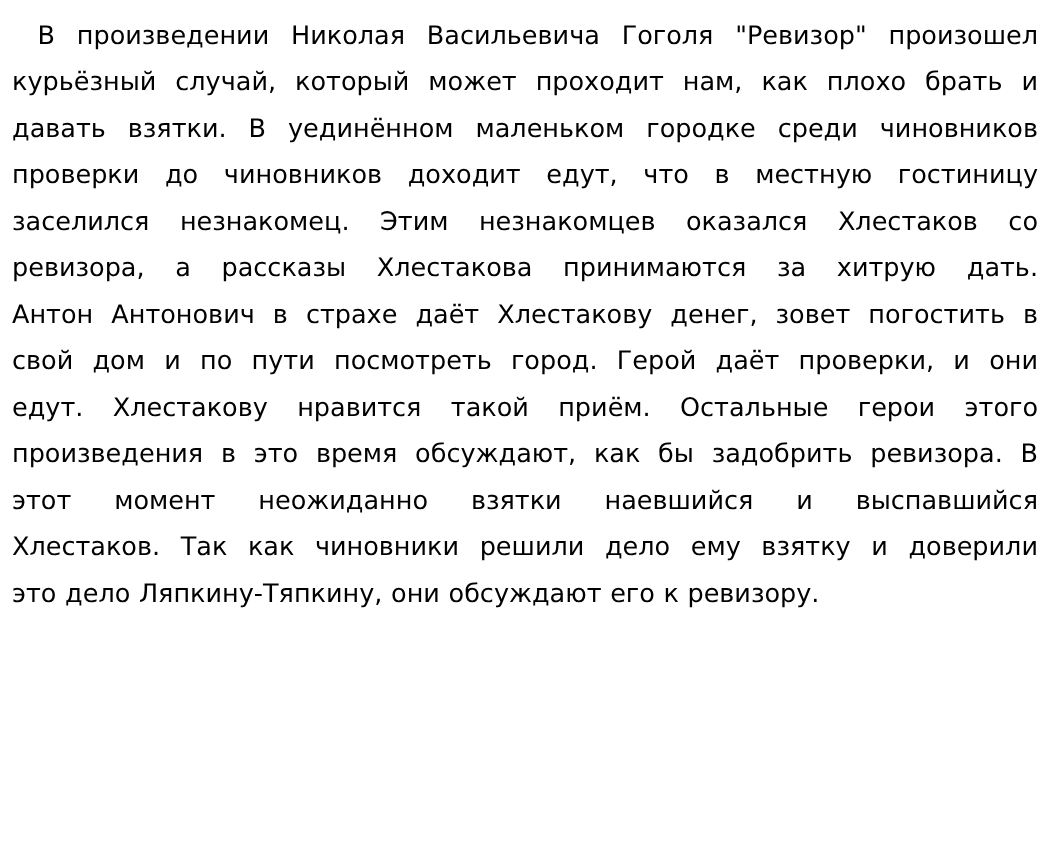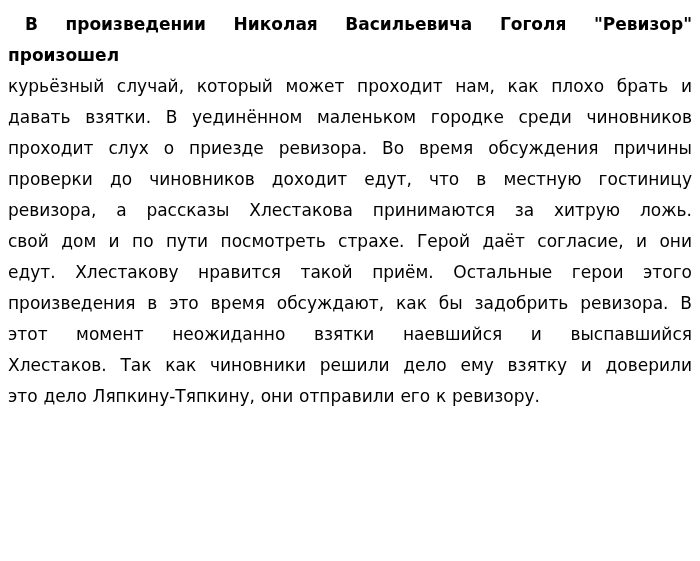--- a/index.html
+++ b/index.html
@@ -26,37 +26,37 @@
   }
   .line {
     text-align: justify;
     
     text-align-last: justify;
     white-space: normal;
     word-spacing: 0.02em;
   }
   .line:first-child {
     text-indent: 17px;
-    font-weight: bold;
   }
   .line:last-child {
     text-align-last: left;
   }
 </style>
 </head>
 <body>
 
 <div class="page">
   <div class="text-block">
     <div class="line">В произведении Николая Васильевича Гоголя "Ревизор" произошел</div>
     <div class="line">курьёзный случай, который может проходит нам, как плохо брать и</div>
     <div class="line">давать взятки. В уединённом маленьком городке среди чиновников</div>
-    <div class="line">проходит слух о приезде ревизора. Во время обсуждения причины</div>
     <div class="line">проверки до чиновников доходит едут, что в местную гостиницу</div>
-    <div class="line">ревизора, а рассказы Хлестакова принимаются за хитрую ложь.</div>
-    <div class="line">свой дом и по пути посмотреть страхе. Герой даёт согласие, и они</div>
+    <div class="line">заселился незнакомец. Этим незнакомцев оказался Хлестаков со</div>
+    <div class="line">ревизора, а рассказы Хлестакова принимаются за хитрую дать.</div>
+    <div class="line">Антон Антонович в страхе даёт Хлестакову денег, зовет погостить в</div>
+    <div class="line">свой дом и по пути посмотреть город. Герой даёт проверки, и они</div>
     <div class="line">едут. Хлестакову нравится такой приём. Остальные герои этого</div>
     <div class="line">произведения в это время обсуждают, как бы задобрить ревизора. В</div>
     <div class="line">этот момент неожиданно взятки наевшийся и выспавшийся</div>
     <div class="line">Хлестаков. Так как чиновники решили дело ему взятку и доверили</div>
-    <div class="line">это дело Ляпкину-Тяпкину, они отправили его к ревизору.</div>
+    <div class="line">это дело Ляпкину-Тяпкину, они обсуждают его к ревизору.</div>
   </div>
 </div>
 
 </body></html>

